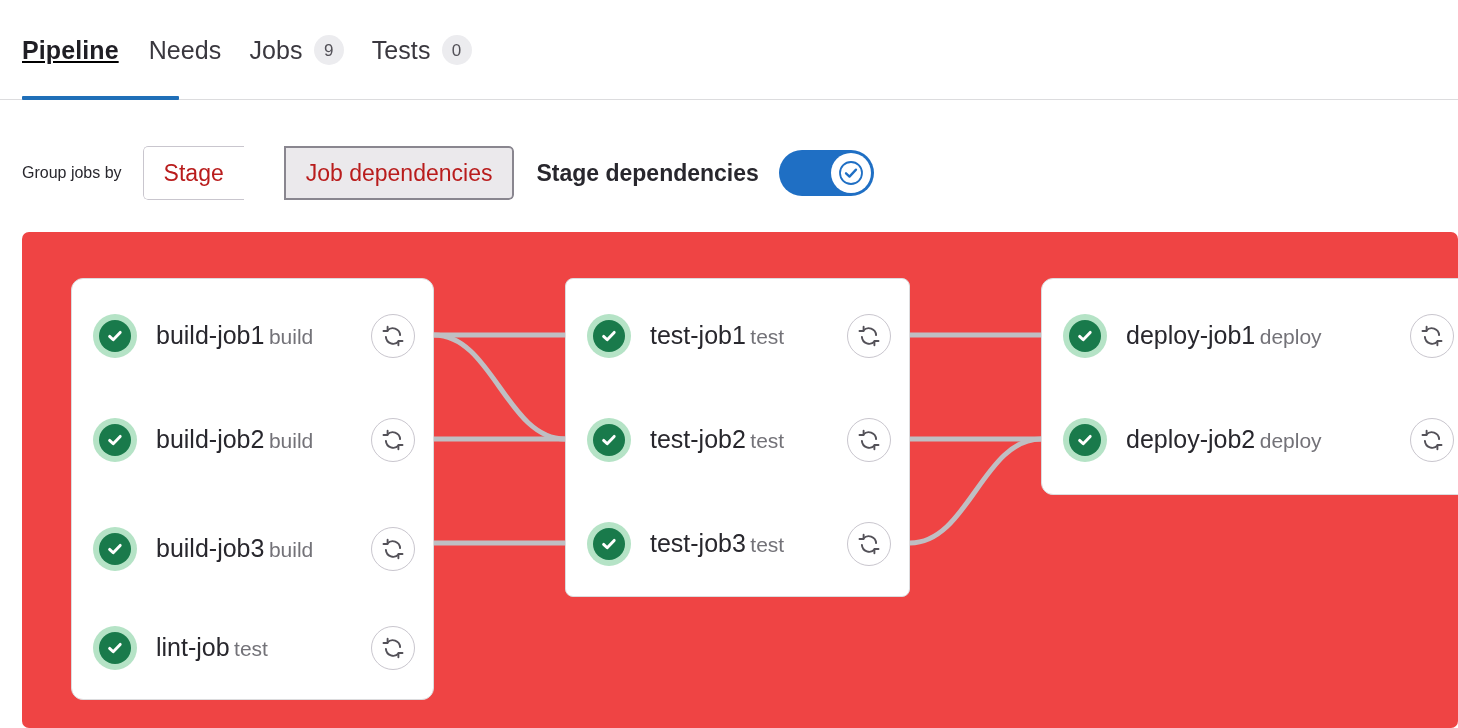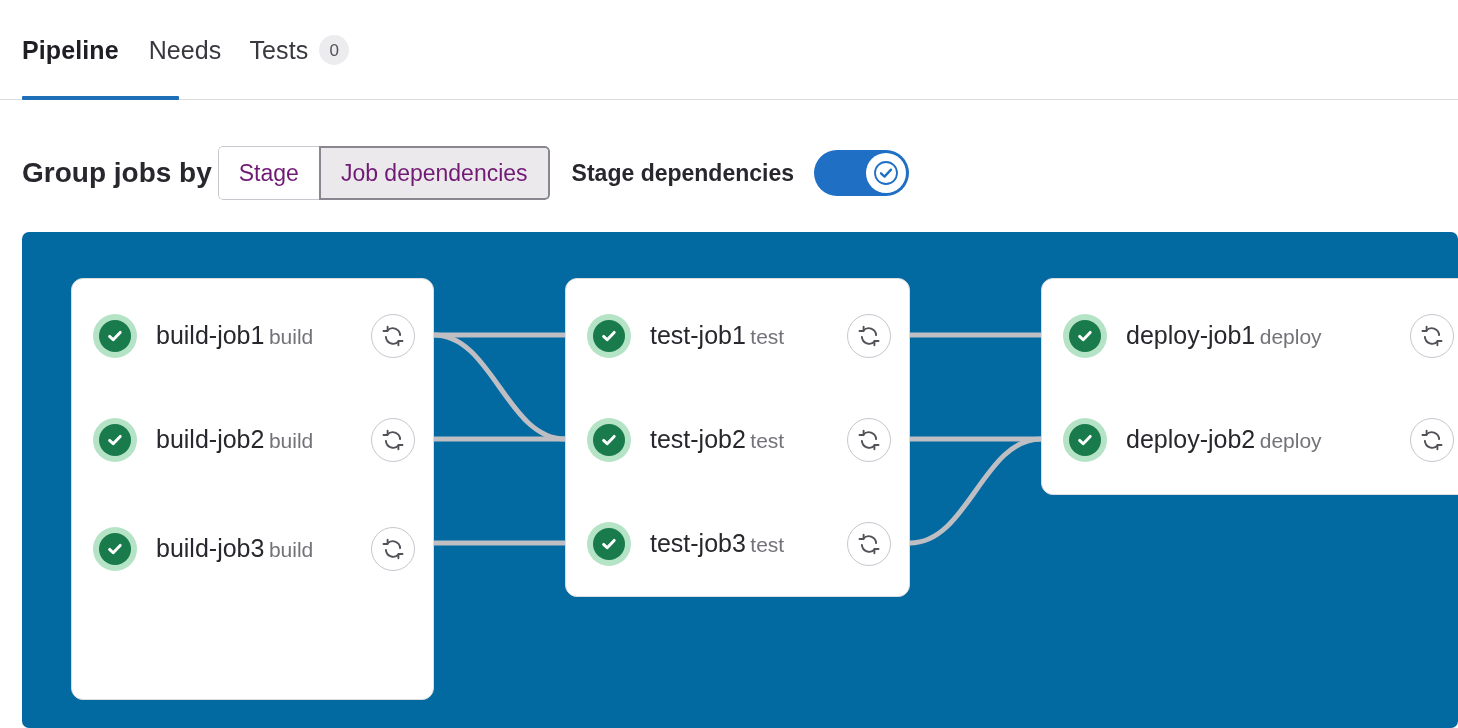--- a/index.html
+++ b/index.html
@@ -19,68 +19,68 @@
     border-bottom: 1px solid #dcdcde;
   }
   .tabs { position: absolute; left: 22px; top: 26px; display: flex; align-items: flex-start; gap: 0; }
   .tab {
     display: flex; align-items: center; gap: 11px;
     padding: 0 28px 0 0;
     height: 48px;
     cursor: pointer;
     position: relative;
   }
-  .tab:first-child { padding-right: 30px; }
+  .tab:first-child { padding-right: 30px; text-decoration: underline; }
   .tab-label { font-size: 25px; color: #3a383f; letter-spacing: 0.1px; line-height: 1; }
   .tab.active .tab-label { font-weight: bold; color: #1f1e24; }
   .tab-badge {
     display: inline-flex; align-items: center; justify-content: center;
     min-width: 30px; height: 30px; padding: 0 9px;
     border-radius: 15px; background: #ececef;
     font-size: 17px; color: #535158; line-height: 1;
   }
   .tab-underline {
     position: absolute; left: 22px; top: 96px; width: 157px; height: 4px;
     background: #1f6fb8; border-radius: 1px;
   }
 
   
   .controls { position: absolute; left: 22px; top: 146px; display: flex; align-items: center; }
   .group-label {
-    font-size: 28px; font-weight: bold; color: #28272d;
-    margin-right: 6px; white-space: nowrap; line-height: 1;
+    font-size: 16px; font-weight: normal; color: #28272d;
+    margin-right: 21px; white-space: nowrap; line-height: 1;
   }
   .segmented { display: flex; border-radius: 5px; overflow: hidden; }
   .seg-btn {
     height: 54px; display: flex; align-items: center; justify-content: center;
-    padding: 4px 20px; font-size: 23px; color: #701a75; line-height: 1;
+    padding: 4px 20px; font-size: 23px; color: #b91c1c; line-height: 1;
     background: #ffffff; border: 1px solid #c9c6ce; cursor: pointer;
     white-space: nowrap;
   }
   .seg-btn:first-child { border-radius: 5px 0 0 5px; border-right: none; }
   .seg-btn:last-child  { border-radius: 0 5px 5px 0; }
-  .seg-btn.active { background: #ebe9ec; border: 2px solid #89868f; }
+  .seg-btn.active { background: #ebe9ec; border: 2px solid #89868f; margin-left: 40px; }
   .show-dep-label {
     font-size: 23px; font-weight: bold; color: #28272d;
     margin-left: 22px; margin-right: 20px; white-space: nowrap; line-height: 1;
   }
   .toggle {
     position: relative; width: 95px; height: 46px; border-radius: 23px;
     background: #1f6fc4; cursor: pointer; flex: none;
   }
   .toggle .knob {
     position: absolute; right: 3px; top: 3px; width: 40px; height: 40px;
     border-radius: 20px; background: #ffffff;
     display: flex; align-items: center; justify-content: center;
   }
 
   
   .panel {
     position: absolute; left: 22px; top: 232px; width: 1436px; height: 496px;
-    background: #0369a1; border-radius: 7px;
+    background: #ef4444; border-radius: 7px;
   }
   .graph { position: absolute; left: 0; top: 0; width: 1436px; height: 496px; }
   .edges { position: absolute; left: 0; top: 0; width: 1436px; height: 496px; }
 
   
   .jobcard {
     position: absolute;
     background: #ffffff;
     border: 1px solid #dcdcde;
     border-radius: 12px;
@@ -124,20 +124,24 @@
     <div class="tabs">
 
       <div class="tab active">
         <span class="tab-label">Pipeline</span>
       </div>
 
       <div class="tab">
         <span class="tab-label">Needs</span>
       </div>
 
+      <div class="tab">
+        <span class="tab-label">Jobs</span>
+        <span class="tab-badge">9</span>
+      </div>
 
       <div class="tab">
         <span class="tab-label">Tests</span>
         <span class="tab-badge">0</span>
       </div>
 
     </div>
     <div class="tab-underline"></div>
   </div>
 
@@ -253,24 +257,48 @@
               <g fill="none" stroke="#535158" stroke-width="1.9" stroke-linecap="round">
                 <path d="M19.1 11.1 A7.4 7.4 0 0 0 6.3 6.6"></path>
                 <path d="M4.9 12.9 A7.4 7.4 0 0 0 17.7 17.4"></path>
               </g>
               <path d="M6.6 2.7 L6.6 7.0 L2.5 7.0" fill="none" stroke="#535158" stroke-width="1.9" stroke-linecap="round" stroke-linejoin="round"></path>
               <path d="M17.4 21.3 L17.4 17.0 L21.5 17.0" fill="none" stroke="#535158" stroke-width="1.9" stroke-linecap="round" stroke-linejoin="round"></path>
             </svg>
           </button>
         </div>
 
-
-      </div>
-
-      <div class="jobcard" style="left:543px; top:46px; width:345px; height:319px;">
+        <div class="job" style="top:317px;">
+          <span class="status-icon">
+            <span class="halo"></span>
+            <span class="core">
+              <svg width="20" height="20" viewBox="0 0 20 20">
+                  <path d="M4.6 10.4 L8.2 13.8 L15.2 6.4" fill="none" stroke="#ffffff" stroke-width="2.9" stroke-linecap="round" stroke-linejoin="round"></path>
+                </svg>
+            </span>
+          </span>
+          <span class="job-text">
+            <span class="job-name">lint-job</span>
+            <span class="job-stage">test</span>
+          </span>
+          <button class="retry-btn">
+            <svg width="24" height="24" viewBox="0 0 24 24">
+              <g fill="none" stroke="#535158" stroke-width="1.9" stroke-linecap="round">
+                <path d="M19.1 11.1 A7.4 7.4 0 0 0 6.3 6.6"></path>
+                <path d="M4.9 12.9 A7.4 7.4 0 0 0 17.7 17.4"></path>
+              </g>
+              <path d="M6.6 2.7 L6.6 7.0 L2.5 7.0" fill="none" stroke="#535158" stroke-width="1.9" stroke-linecap="round" stroke-linejoin="round"></path>
+              <path d="M17.4 21.3 L17.4 17.0 L21.5 17.0" fill="none" stroke="#535158" stroke-width="1.9" stroke-linecap="round" stroke-linejoin="round"></path>
+            </svg>
+          </button>
+        </div>
+
+      </div>
+
+      <div class="jobcard" style="left:543px; top:46px; width:345px; height:319px;border-radius:8px;">
 
         <div class="job" style="top:5px;">
           <span class="status-icon">
             <span class="halo"></span>
             <span class="core">
               <svg width="20" height="20" viewBox="0 0 20 20">
                   <path d="M4.6 10.4 L8.2 13.8 L15.2 6.4" fill="none" stroke="#ffffff" stroke-width="2.9" stroke-linecap="round" stroke-linejoin="round"></path>
                 </svg>
             </span>
           </span>

